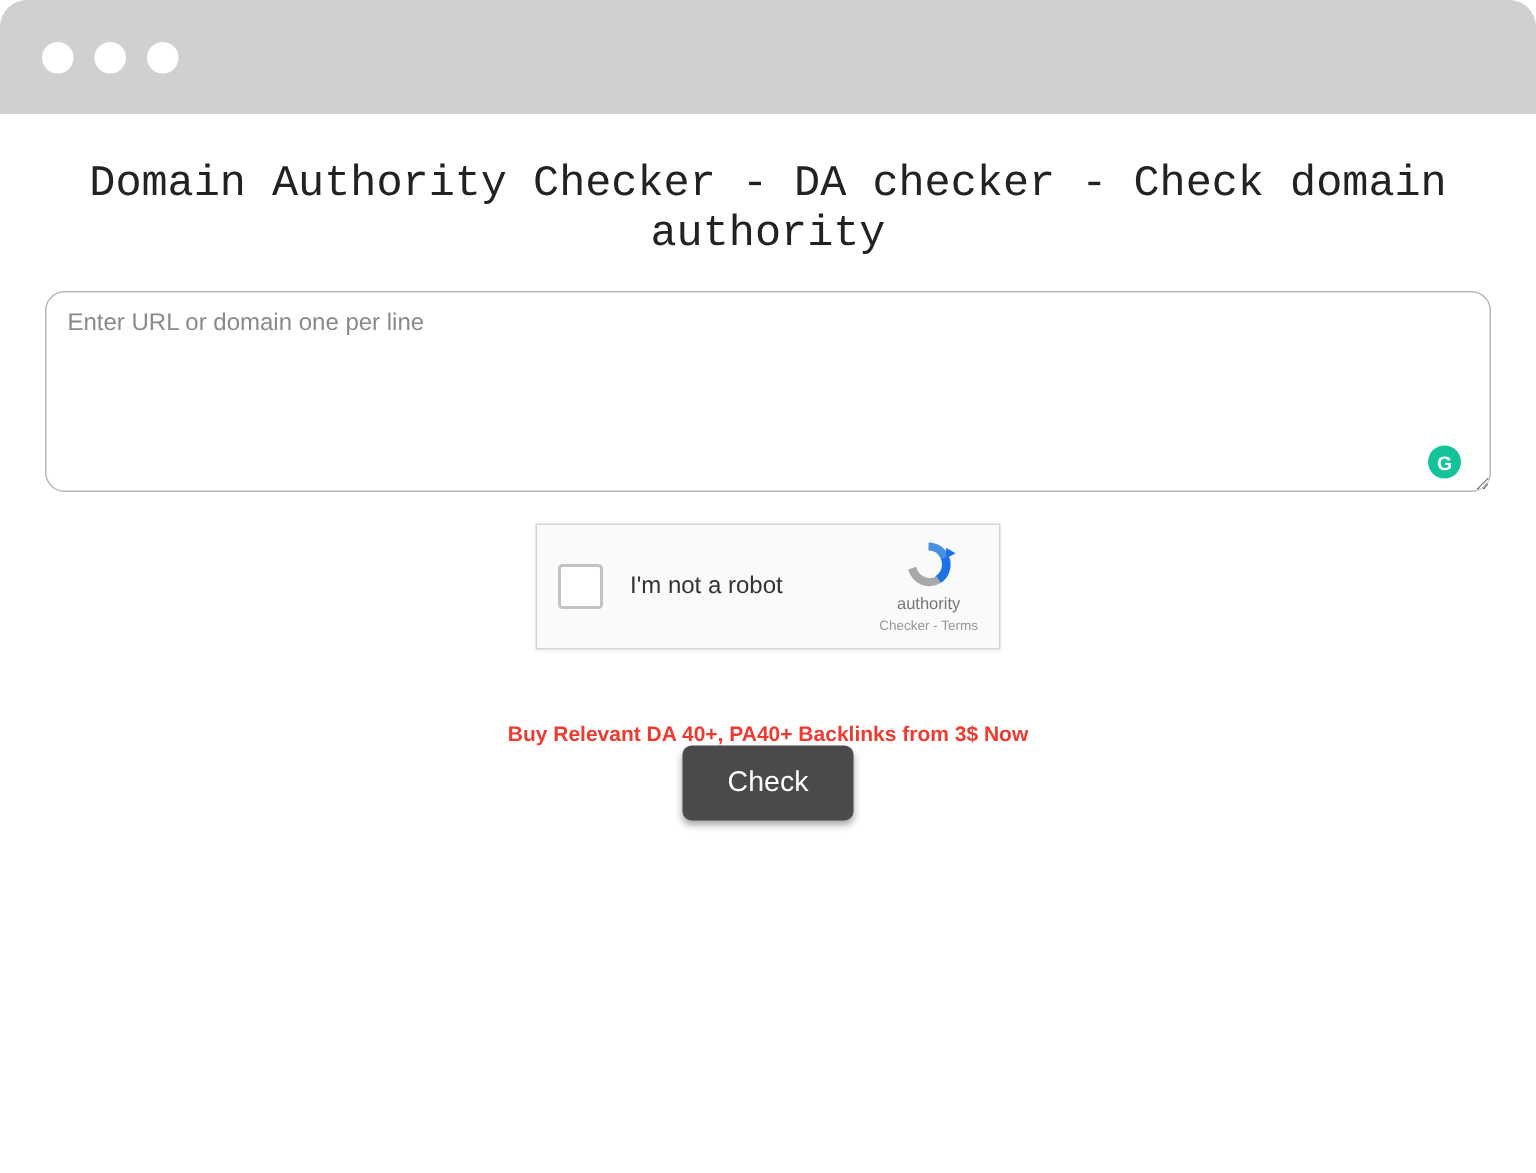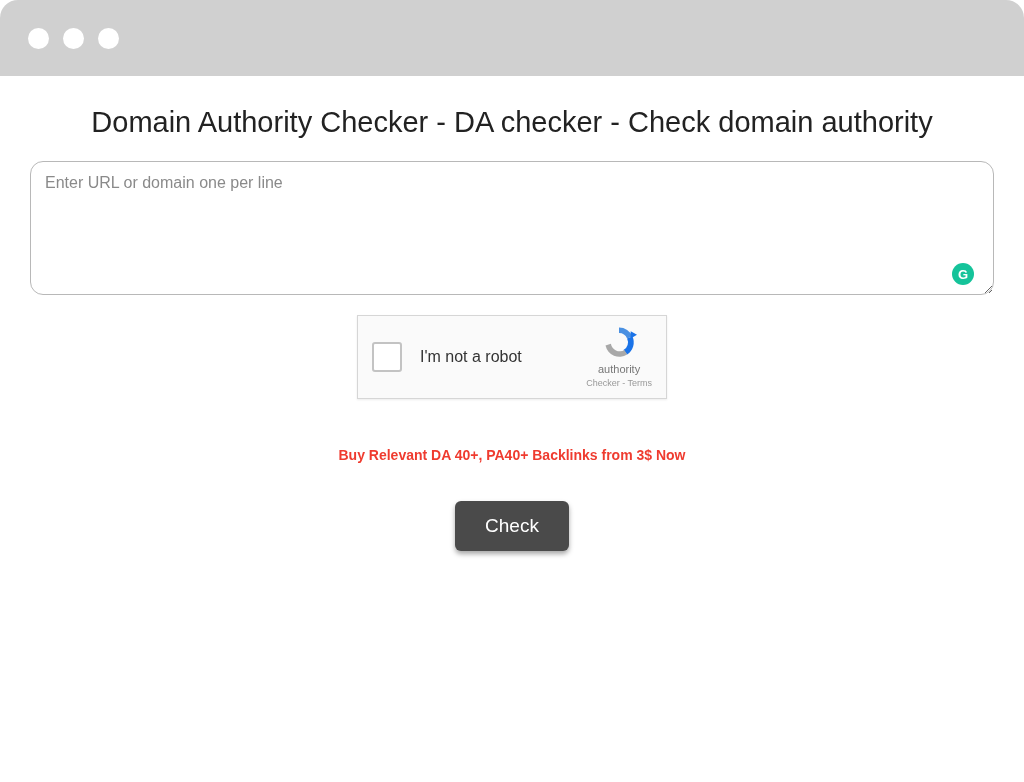--- a/index.html
+++ b/index.html
@@ -23,21 +23,21 @@
     width: 21px;
     height: 21px;
     background: #ffffff;
     border-radius: 50%;
   }
   .content {
     padding: 20px 30px 0 30px;
     text-align: center;
   }
   h1 {
-    font-family: Liberation Sans, sans-serif;
+    font-family: Liberation Mono, monospace;
     font-weight: 500;
     font-size: 29px;
     color: #222;
     margin-top: 10px;
     margin-bottom: 22px;
     text-align: center;
   }
   .url-input {
     width: 100%;
     height: 134px;
@@ -105,21 +105,20 @@
     margin: 0 auto 2px auto;
     display: block;
   }
   .promo {
     margin-top: 48px;
     color: #ef3b2f;
     font-size: 14px;
     font-weight: bold;
   }
   .check-btn {
-    margin-top: 38px;
     background: #4a4a4a;
     color: #fff;
     border: none;
     border-radius: 6px;
     padding: 14px 30px;
     font-size: 19px;
     cursor: pointer;
     box-shadow: 0 3px 5px rgba(0,0,0,0.35);
   }
   .recaptcha-brand { font-size: 11px; color:#777; }

